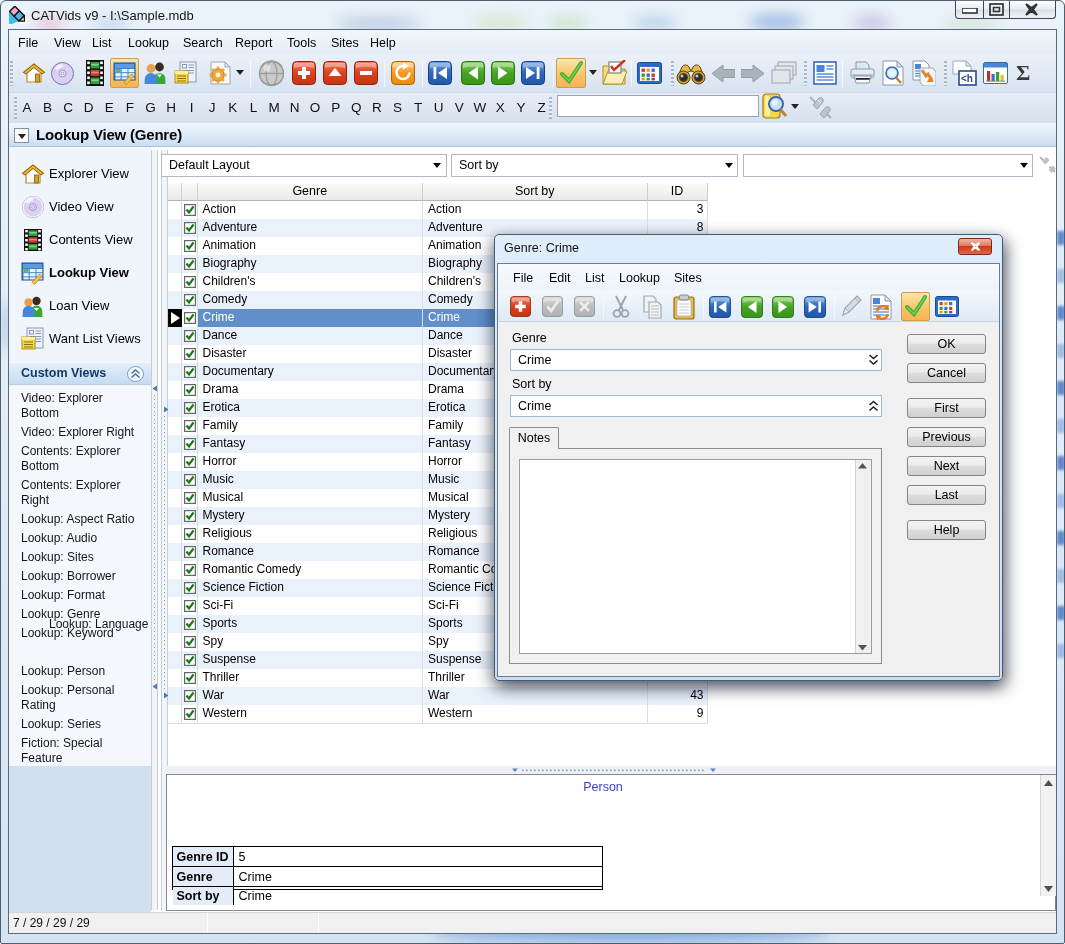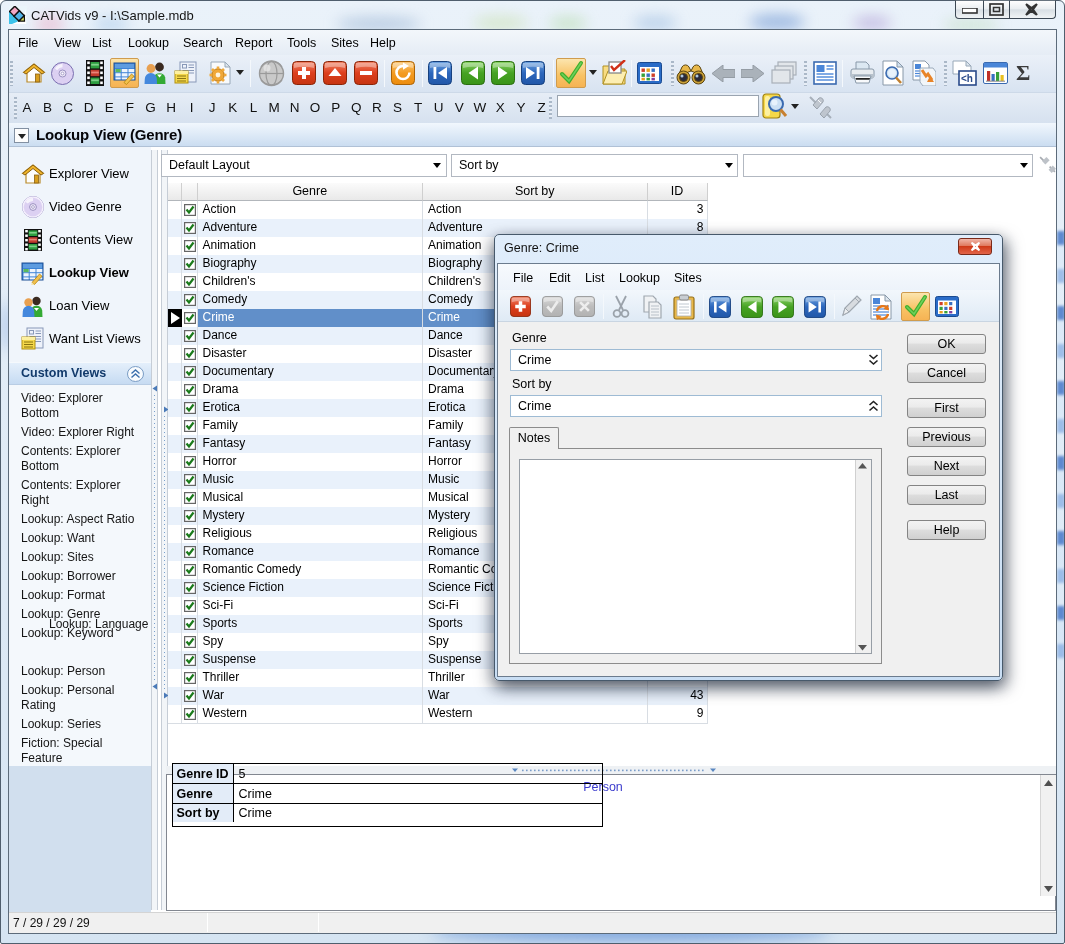--- a/index.html
+++ b/index.html
@@ -503,21 +503,21 @@
 <rect x="13.5" y="13" width="4" height="8" fill="#d99f1e" stroke="#8a6010" stroke-width="0.8"></rect>
 </svg>
 <div class="nav" style="top:166px;">Explorer View</div>
 <svg class="navico" style="top:195px;" width="24" height="24" viewBox="0 0 24 24">
 <circle cx="12" cy="12" r="10.5" fill="#dcd0f2" stroke="#7a6fb0" stroke-width="1"></circle>
 <circle cx="12" cy="12" r="10" fill="none" stroke="#f4effc" stroke-width="1.5"></circle>
 <circle cx="12" cy="12" r="3.4" fill="#efeaf8" stroke="#9a90c0" stroke-width="1"></circle>
 <circle cx="12" cy="12" r="1.4" fill="#fff" stroke="#9a90c0" stroke-width="0.8"></circle>
 <path d="M4.5 7 A9 9 0 0 1 12 3 L12 6 A6.5 6.5 0 0 0 6.8 8.6 Z" fill="#ffffff" opacity="0.75"></path>
 </svg>
-<div class="nav" style="top:199px;">Video Genre</div>
+<div class="nav" style="top:199px;">Video View</div>
 <svg class="navico" style="top:228px;" width="24" height="24" viewBox="0 0 24 24">
 <rect x="3" y="1" width="18" height="22" fill="#111"></rect>
 <g fill="#fff">
 <rect x="4.2" y="2" width="2.6" height="2.4"></rect>
         <rect x="4.2" y="6.5" width="2.6" height="2.4"></rect>
         <rect x="4.2" y="11" width="2.6" height="2.4"></rect>
         <rect x="4.2" y="15.5" width="2.6" height="2.4"></rect>
         <rect x="4.2" y="20" width="2.6" height="2.4"></rect>
 <rect x="17.2" y="2" width="2.6" height="2.4"></rect>
         <rect x="17.2" y="6.5" width="2.6" height="2.4"></rect>
@@ -585,21 +585,21 @@
 <div id="cvlist"></div>
 <div id="CVITEMS">
 <div class="cv" style="top:391.0px;">Video: Explorer</div>
 <div class="cv" style="top:406.0px;">Bottom</div>
 <div class="cv" style="top:425.0px;">Video: Explorer Right</div>
 <div class="cv" style="top:443.5px;">Contents: Explorer</div>
 <div class="cv" style="top:458.5px;">Bottom</div>
 <div class="cv" style="top:477.5px;">Contents: Explorer</div>
 <div class="cv" style="top:492.5px;">Right</div>
 <div class="cv" style="top:512.0px;">Lookup: Aspect Ratio</div>
-<div class="cv" style="top:531.0px;">Lookup: Want</div>
+<div class="cv" style="top:531.0px;">Lookup: Audio</div>
 <div class="cv" style="top:550.0px;">Lookup: Sites</div>
 <div class="cv" style="top:569.0px;">Lookup: Borrower</div>
 <div class="cv" style="top:588.0px;">Lookup: Format</div>
 <div class="cv" style="top:607.0px;">Lookup: Genre</div>
 <div class="cv" style="top:625.5px;">Lookup: Keyword</div>
 <div class="cv" style="top:617px;margin-left:28px;">Lookup: Language</div>
 <div class="cv" style="top:663.5px;">Lookup: Person</div>
 <div class="cv" style="top:682.5px;">Lookup: Personal</div>
 <div class="cv" style="top:697.5px;">Rating</div>
 <div class="cv" style="top:716.5px;">Lookup: Series</div>
@@ -991,21 +991,21 @@
         <rect x="170" y="2.6" width="1.6" height="1.6"></rect>
         <rect x="174" y="2.6" width="1.6" height="1.6"></rect>
         <rect x="178" y="2.6" width="1.6" height="1.6"></rect>
         <rect x="182" y="2.6" width="1.6" height="1.6"></rect>
         <rect x="186" y="2.6" width="1.6" height="1.6"></rect>
         <rect x="190" y="2.6" width="1.6" height="1.6"></rect>
         <rect x="194" y="2.6" width="1.6" height="1.6"></rect>
       </g>
 </svg>
 <div class="abs" style="left:166px;top:780px;width:874px;height:18px;text-align:center;font-size:12.5px;color:#3c3ccc;">Person</div>
-<div class="abs" style="left:171.5px;top:763px;width:431.5px;height:64px;border:1px solid #000;">
+<div class="abs" style="left:171.5px;top:846px;width:431.5px;height:44px;border:1px solid #000;">
 <div class="abs" style="left:0;top:0;width:60px;height:58px;background:#e3ecf8;"></div>
 <div class="abs" style="left:60px;top:0;width:1px;height:58px;background:#000;"></div>
 <div class="abs" style="left:0;top:19px;width:429.5px;height:1px;background:#000;"></div>
 <div class="abs" style="left:0;top:38.5px;width:429.5px;height:1px;background:#000;"></div>
 <div class="abs" style="left:4px;top:3px;font-weight:bold;font-size:12.5px;">Genre ID</div>
 <div class="abs" style="left:66px;top:3px;font-size:12.5px;">5</div>
 <div class="abs" style="left:4px;top:22.5px;font-weight:bold;font-size:12.5px;">Genre</div>
 <div class="abs" style="left:66px;top:22.5px;font-size:12.5px;">Crime</div>
 <div class="abs" style="left:4px;top:42px;font-weight:bold;font-size:12.5px;">Sort by</div>
 <div class="abs" style="left:66px;top:42px;font-size:12.5px;">Crime</div>

